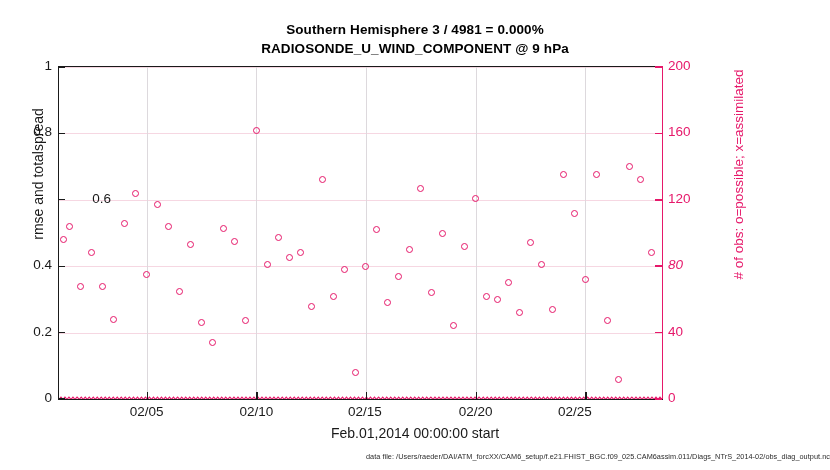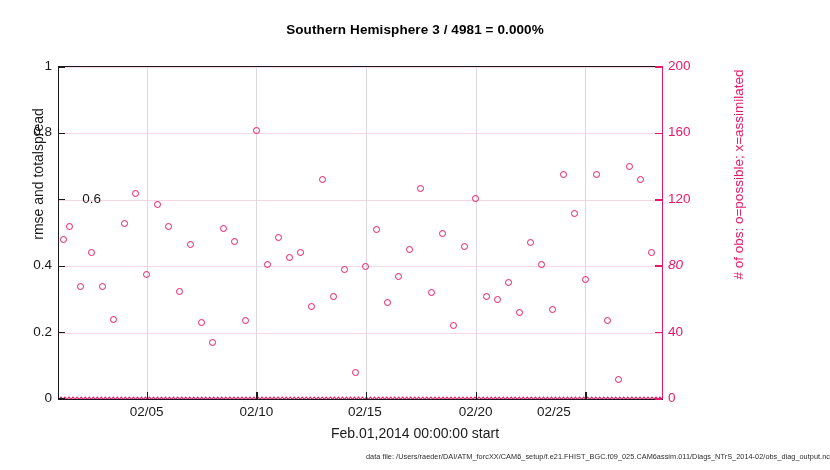--- a/index.html
+++ b/index.html
@@ -161,20 +161,21 @@
   }
   .asm-marker:before{content:"\00D7";}
 </style>
 </head>
 <body>
 
 <div id="root">
 
   <div class="title-block">
     <div class="title-line">Southern Hemisphere 3 / 4981 = 0.000%</div>
+    <div class="title-line">RADIOSONDE_U_WIND_COMPONENT @ 9 hPa</div>
   </div>
 
   <div class="frame-top"></div>
   <div class="frame-left"></div>
   <div class="frame-right"></div>
   <div class="frame-bottom"></div>
 
   <div class="plot-area" id="plot-area">
       <div class="gridline-h" style="top: 265.6px;"></div>
       <div class="gridline-h" style="top: 199.2px;"></div>
@@ -395,21 +396,21 @@
     </div>
 
   <div id="axis-decor">
       <div class="tick-left" style="top: 398.3px;"></div>
       <div class="ytick-label" style="top: 399px; left: 0px; width: 52px;">0</div>
       <div class="tick-left" style="top: 331.9px;"></div>
       <div class="ytick-label" style="top: 332.6px; left: 0px; width: 52px;">0.2</div>
       <div class="tick-left" style="top: 265.5px;"></div>
       <div class="ytick-label" style="top: 266.2px; left: 0px; width: 52px;">0.4</div>
       <div class="tick-left" style="top: 199.1px;"></div>
-      <div class="ytick-label" style="top: 199.8px; left: 4px; width: 52px; padding-left: 45px;">0.6</div>
+      <div class="ytick-label" style="top: 199.8px; left: 14px; width: 52px; padding-left: 45px;">0.6</div>
       <div class="tick-left" style="top: 132.7px;"></div>
       <div class="ytick-label" style="top: 133.4px; left: 0px; width: 52px;">0.8</div>
       <div class="tick-left" style="top: 66.3px;"></div>
       <div class="ytick-label" style="top: 67px; left: 0px; width: 52px;">1</div>
       <div class="tick-right" style="top: 398.2px;"></div>
       <div class="ytick-label-r" style="top: 399px;">0</div>
       <div class="tick-right" style="top: 331.8px;"></div>
       <div class="ytick-label-r" style="top: 332.6px;">40</div>
       <div class="tick-right" style="top: 265.4px;"></div>
       <div class="ytick-label-r" style="top: 266.2px; font-style: italic;">80</div>
@@ -421,21 +422,21 @@
       <div class="ytick-label-r" style="top: 67px;">200</div>
       <div class="tick-bottom" style="left: 146.709px;"></div>
       <div class="xtick-label" style="left: 146.709px;">02/05</div>
       <div class="tick-bottom" style="left: 256.345px;"></div>
       <div class="xtick-label" style="left: 256.345px;">02/10</div>
       <div class="tick-bottom" style="left: 365.982px;"></div>
       <div class="xtick-label" style="left: 365px;">02/15</div>
       <div class="tick-bottom" style="left: 475.618px;"></div>
       <div class="xtick-label" style="left: 475.618px;">02/20</div>
       <div class="tick-bottom" style="left: 585.255px;"></div>
-      <div class="xtick-label" style="left: 554px;">02/25</div>
+      <div class="xtick-label" style="left: 575px;">02/25</div>
     </div>
 
   <div class="ylabel-left">rmse and totalspread</div>
   <div class="ylabel-right"># of obs: o=possible; x=assimilated</div>
   <div class="xlabel">Feb.01,2014 00:00:00 start</div>
   <div class="footer">data file: /Users/raeder/DAI/ATM_forcXX/CAM6_setup/f.e21.FHIST_BGC.f09_025.CAM6assim.011/Diags_NTrS_2014-02/obs_diag_output.nc</div>
 
 
 </div>
 

